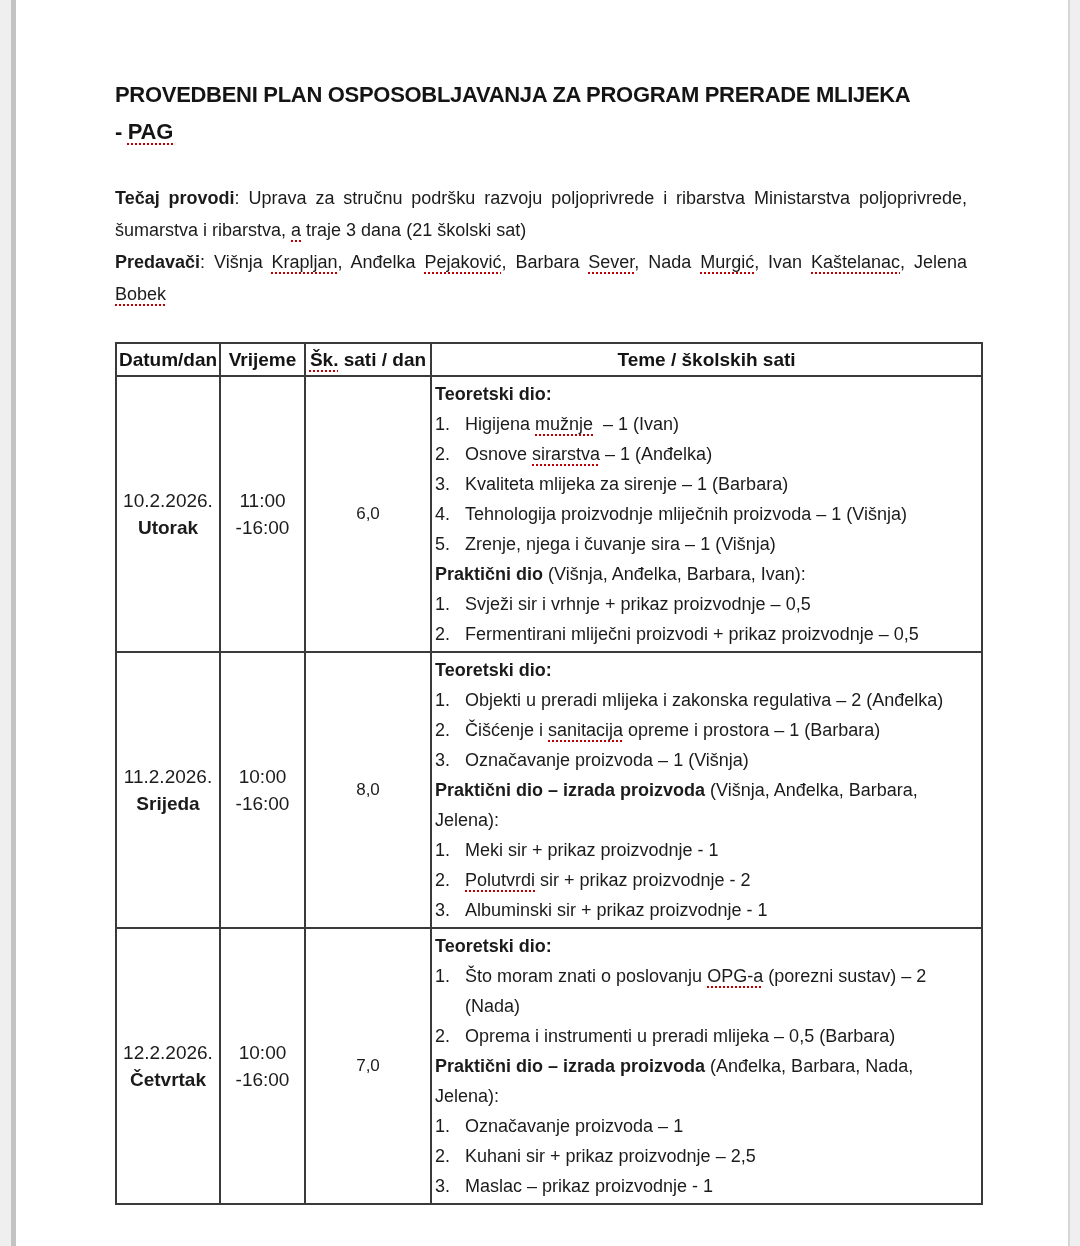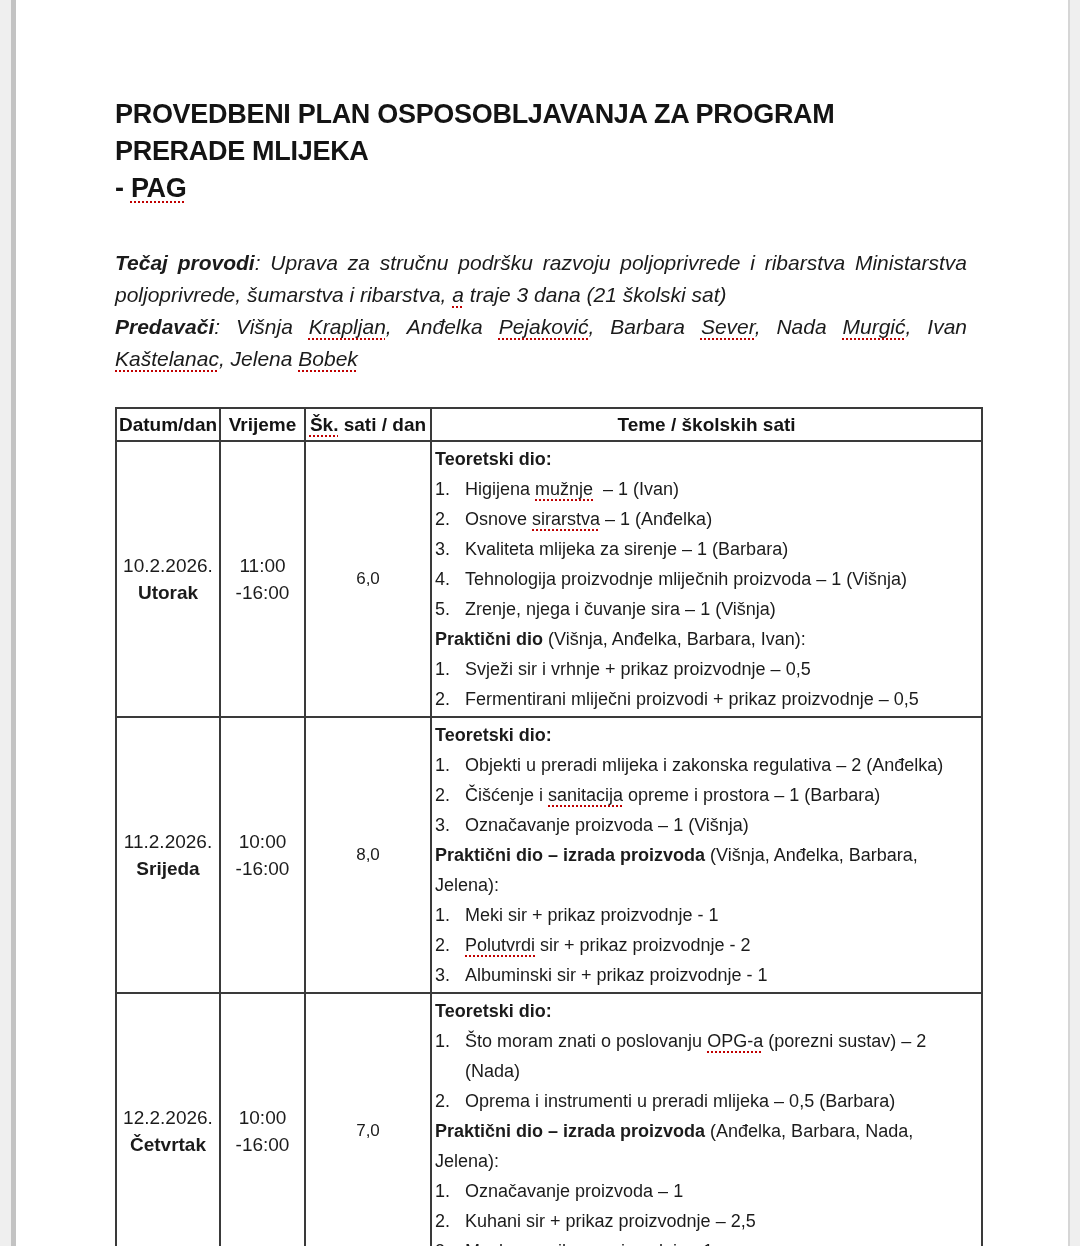--- a/index.html
+++ b/index.html
@@ -15,32 +15,31 @@
     width:1052px;height:1246px;
     background:#ffffff;
     box-shadow:-5px 0 0 #c3c3c3, -16px 0 0 #efefef, 2px 0 0 #d6d6d6;
     overflow:hidden;
   }
   .content{
     position:absolute;left:99px;top:0;
     width:852px;
   }
   .doc-title{
-    margin-top:96px;
-    font-size:27px;
+    margin-top:76px;
+    font-size:22px;
     font-weight:bold;
     line-height:37px;
     letter-spacing:-0.3px;
     color:#141414;
   }
   .intro{
-    margin-top:40px;
-    font-size:21px;
+    margin-top:32px;
+    font-size:18px;
     line-height:32px;
-    font-style:italic;
   }
   .intro p{
     margin:0;
     text-align:justify;
   }
   .b{font-weight:bold;}
   .sp{
     text-decoration:underline dotted #c00000;
     text-decoration-thickness:2px;
     text-underline-offset:4px;

